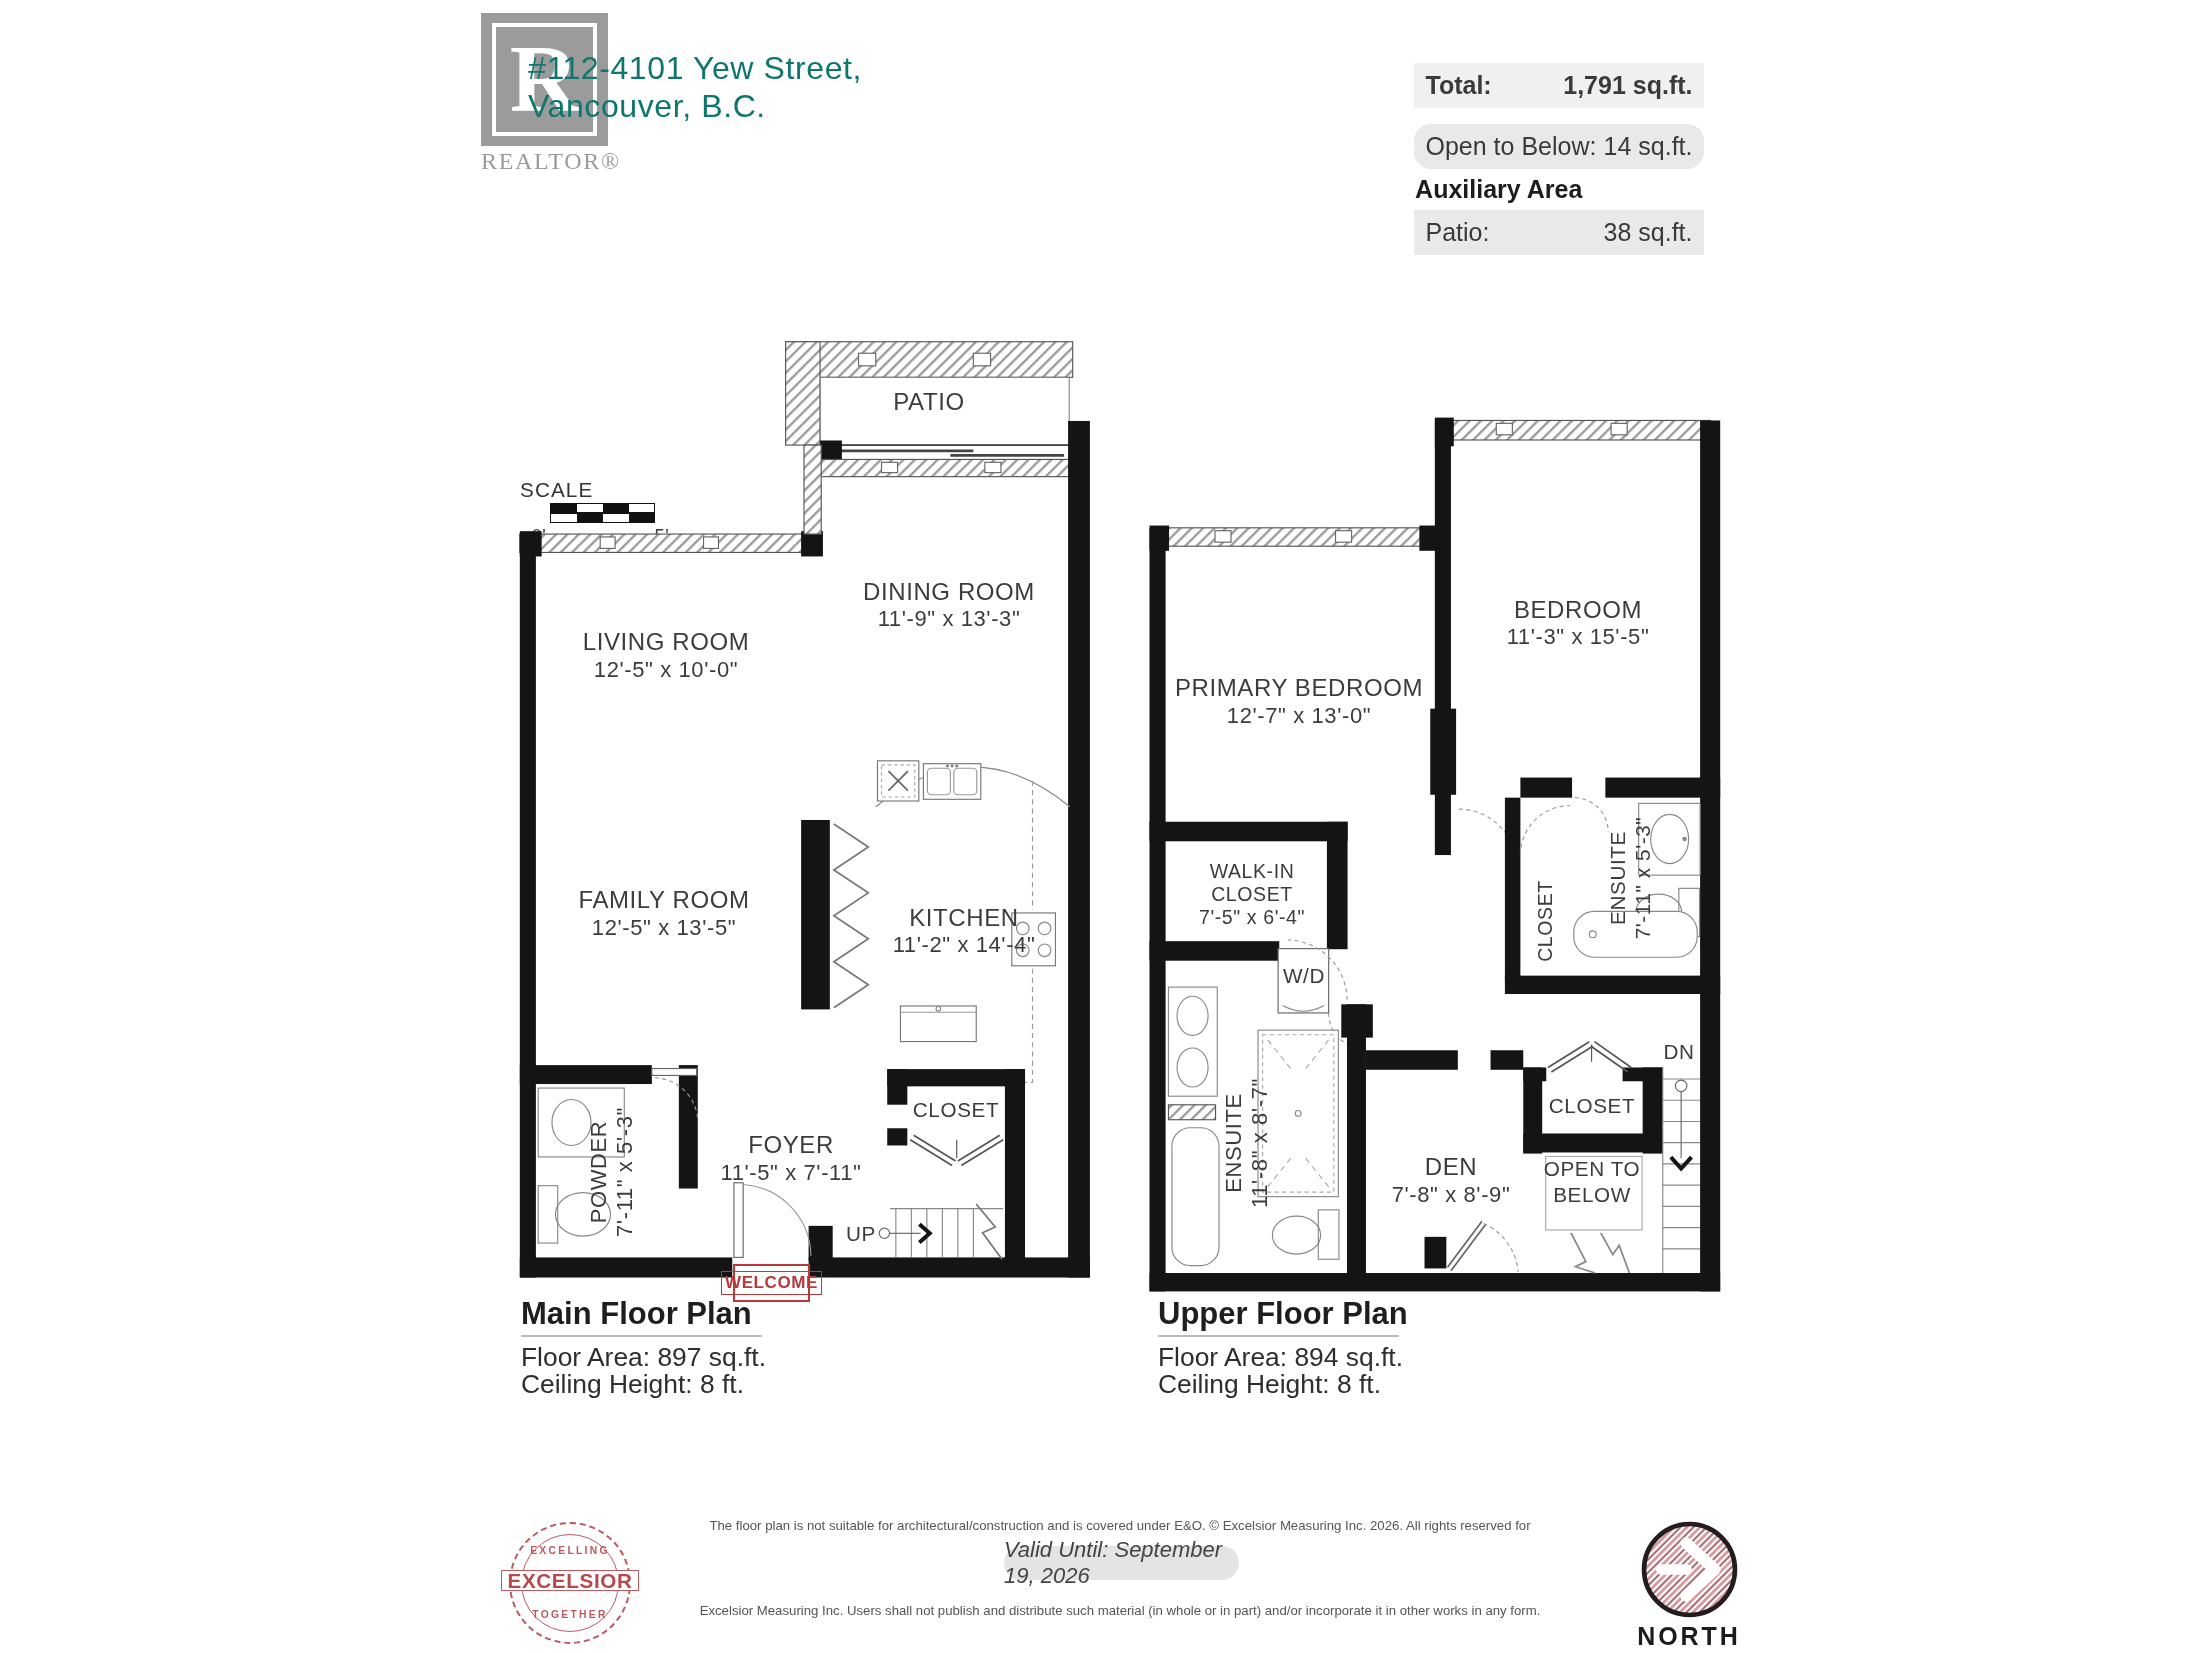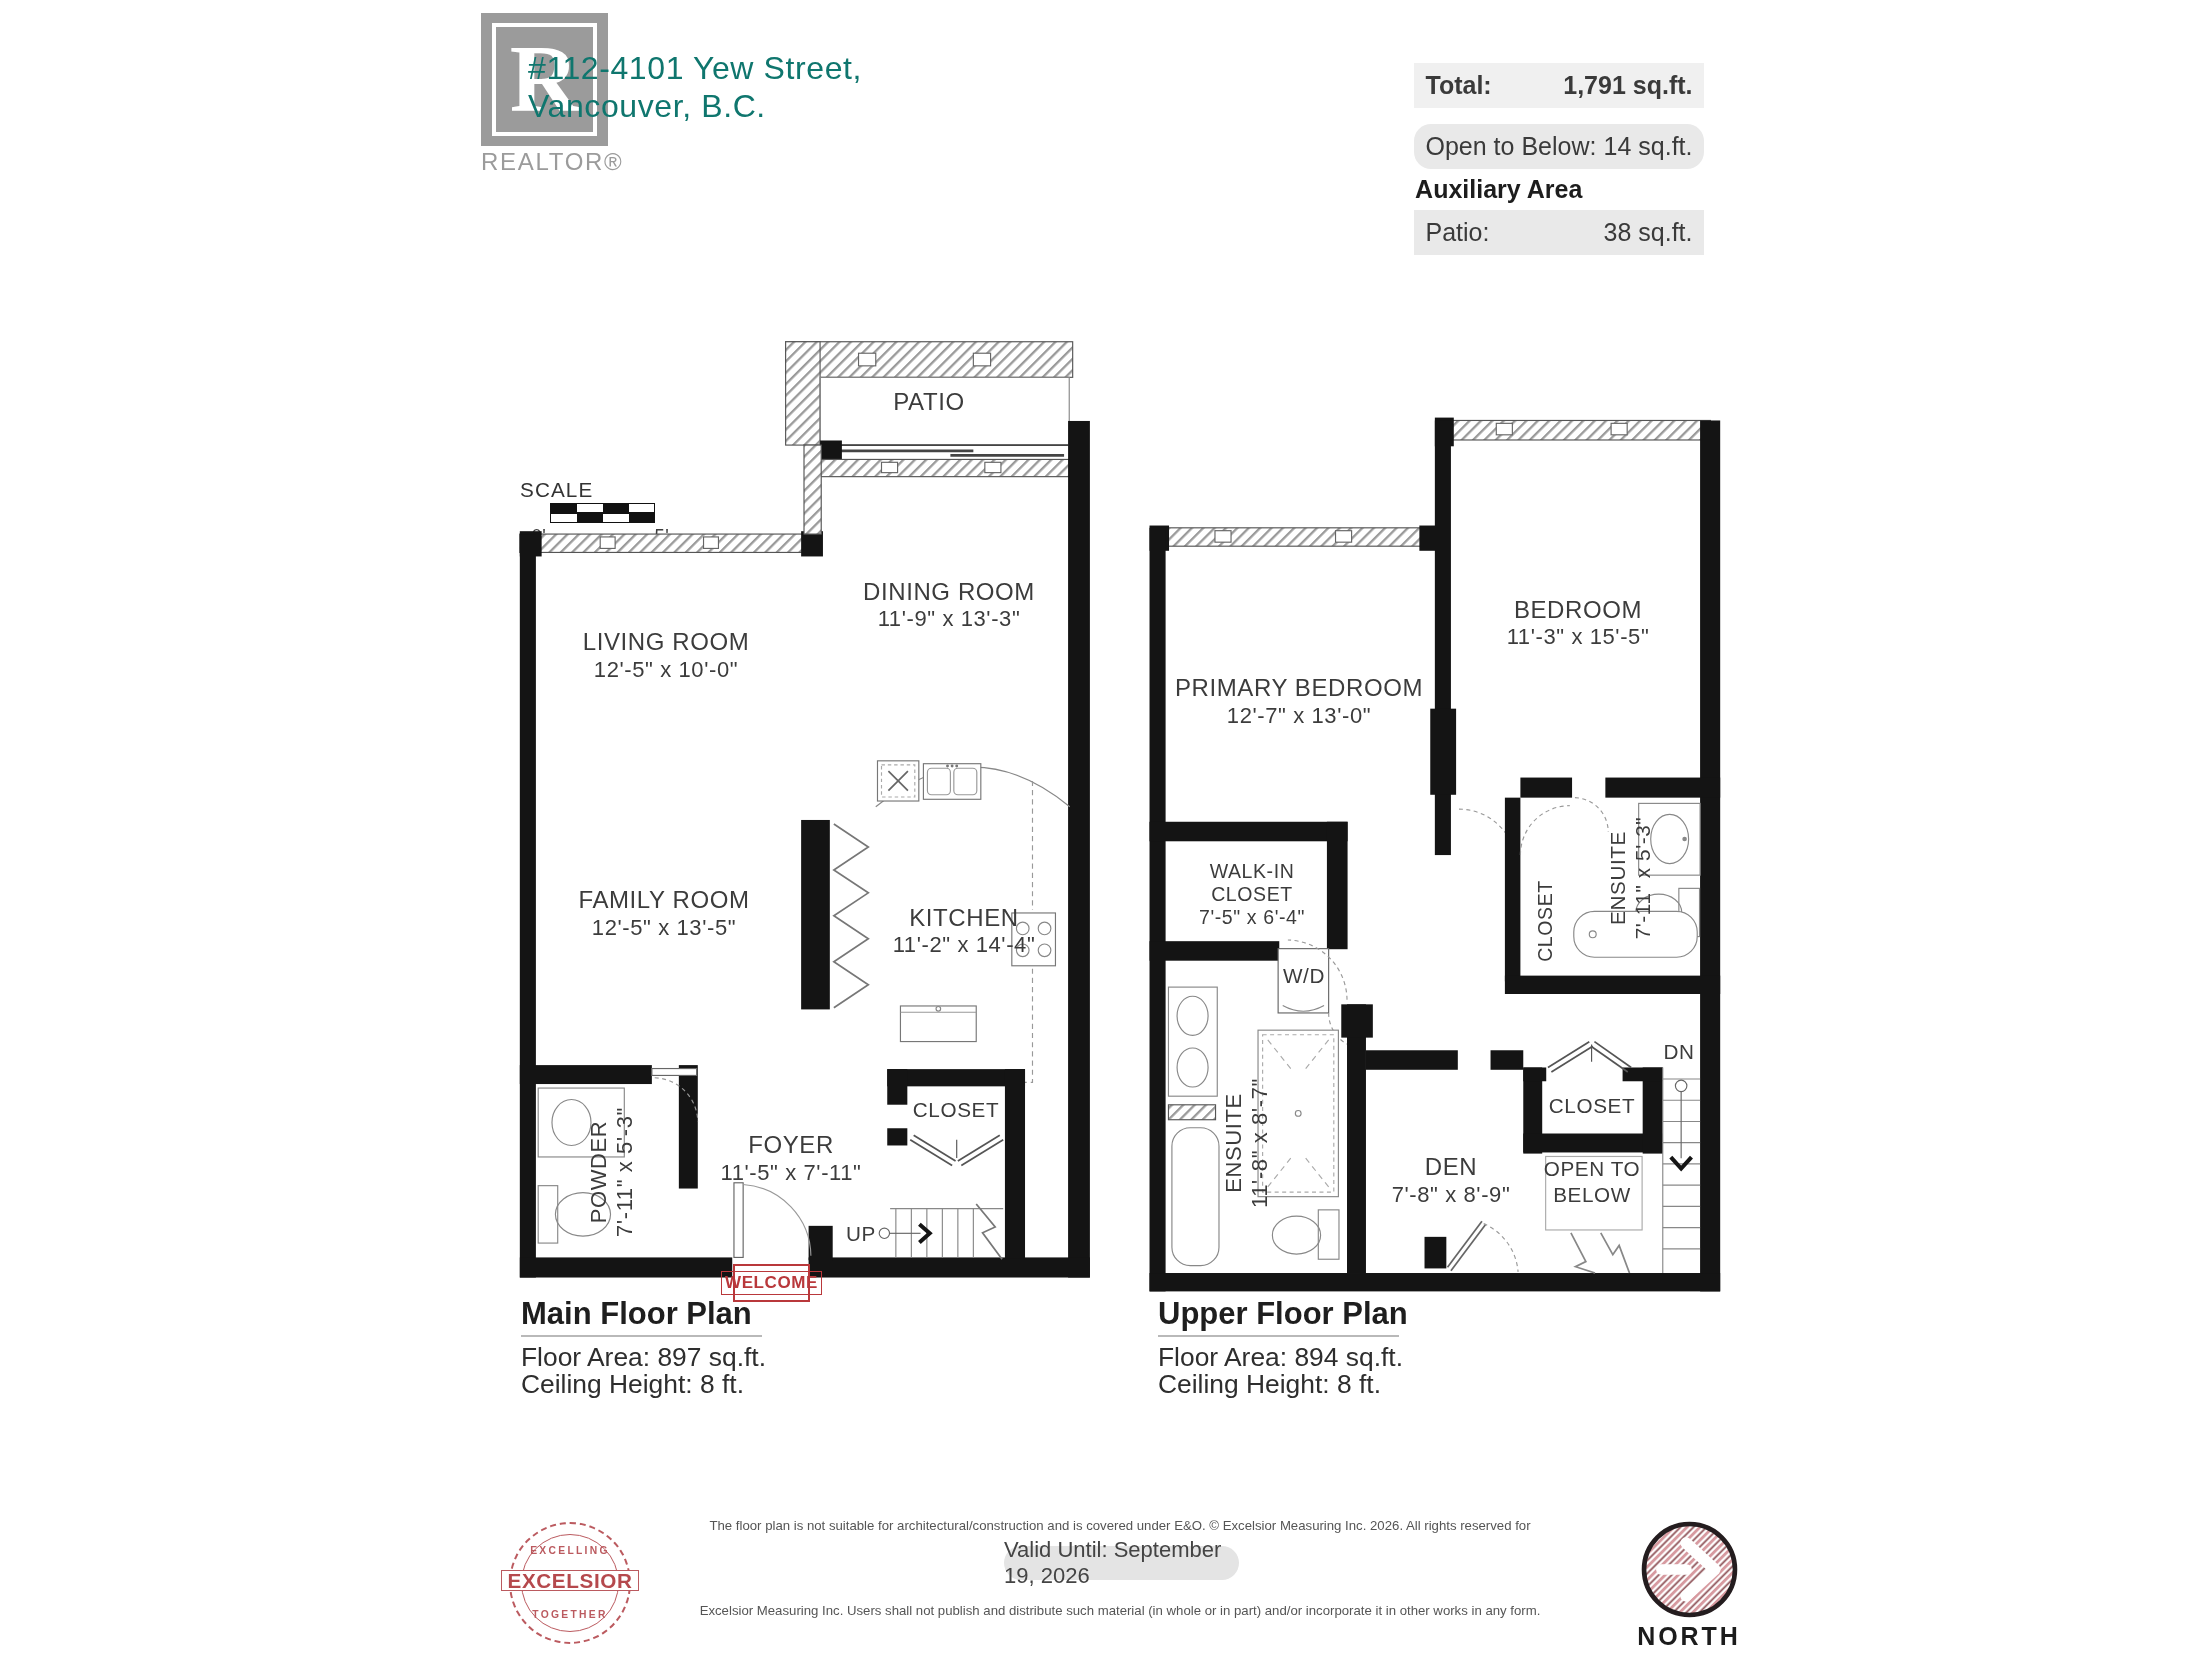--- a/index.html
+++ b/index.html
@@ -8,21 +8,21 @@
   .lbl { position:absolute; transform:translate(-50%,-50%); white-space:nowrap; color:#3c3c3c; letter-spacing:0.6px; text-align:center; }
   .room-name { font-size:24px; }
   .room-dims { font-size:22px; }
   .small-lbl { font-size:20.7px; }
   .rot { transform:translate(-50%,-50%) rotate(-90deg); }
   .plan-svg { position:absolute; }
   
   #realtor-box { left:481px; top:12.6px; width:127px; height:133px; background:#9b9b9b; display:flex; align-items:center; justify-content:center; }
   #realtor-inner { width:105px; height:113px; border:4px solid #ffffff; display:flex; align-items:center; justify-content:center; }
   #realtor-r { font-family:"Liberation Serif", serif; font-size:96px; font-weight:bold; color:#ffffff; line-height:1; }
-  #realtor-word { left:481px; top:148px; width:138px; font-size:24px; color:#9b9b9b; letter-spacing:1.7px; }
+  #realtor-word { left:481px; top:148px; width:138px; font-size:24px; color:#9b9b9b; letter-spacing:1.7px;font-family:Liberation Serif, serif; }
   #address { left:528px; top:49px; font-size:32px; color:#0f766e; line-height:38px; letter-spacing:0.6px; }
   
   #area-table { left:1414px; top:59px; width:290px; font-size:25px; color:#3a3a3a; }
   .tbl-block { background:#e9e9e9; padding:4.6px 11.5px; }
   .tbl-line { display:flex; justify-content:space-between; height:36px; align-items:center; }
   .tbl-total { background:#f0f0f0; margin-top:4px; font-weight:bold; }
   .tbl-open { margin-top:16px;border-radius:17px; }
   .tbl-aux { padding:5.7px 1.1px; font-weight:bold; color:#1d1d1d; }
   .tbl-patio { }
   
@@ -35,21 +35,21 @@
   
   #welcome-mat { left:733px; top:1264px; width:77px; height:38px; border:2.3px solid #b9383b; background:#fff; display:flex; align-items:center; justify-content:center; }
   #welcome-mat span { border:1.1px solid #b9383b; padding:1.1px 3.4px; font-size:17px; font-weight:bold; color:#b9383b; letter-spacing:0.6px; }
   
   #stamp { left:509px; top:1522px; width:122px; height:122px; }
   #stamp-outer { position:absolute; left:0; top:0; width:122px; height:122px; border:2.3px dashed #bb5a5f; border-radius:50%; }
   #stamp-inner { position:absolute; left:12px; top:12px; width:98px; height:98px; border:1.7px solid #bb5a5f; border-radius:50%; }
   #stamp-banner { position:absolute; left:-8px; top:48px; width:138px; height:21px; background:#fff; border:1.7px solid #bb5a5f; display:flex; align-items:center; justify-content:center; font-size:20.7px; font-weight:bold; color:#b5494d; letter-spacing:0.6px; }
   .stamp-arc { position:absolute; width:122px; text-align:center; font-size:10.3px; font-weight:bold; color:#bb5a5f; letter-spacing:2.3px; }
   
-  #valid-pill { left:1004px; top:1546px; width:235px; height:34px; background:#e4e4e4; border-radius:17px; display:flex; align-items:center; justify-content:center; font-size:22px; color:#444; }
+  #valid-pill { left:1004px; top:1546px; width:235px; height:34px; background:#e4e4e4; border-radius:17px; display:flex; align-items:center; justify-content:center; font-size:22px; color:#444;font-style:italic; }
   .disclaimer { position:absolute; left:1120px; transform:translateX(-50%); font-size:13.2px; color:#555; white-space:nowrap; }
   #north-word { left:1689px; top:1622px; transform:translateX(-50%); position:absolute; font-size:25px; font-weight:bold; color:#1c1c1c; letter-spacing:2.9px; }
 </style>
 </head>
 <body>
 
 <div class="abs" id="realtor-box">
   <div id="realtor-inner">
     <span id="realtor-r">R</span>
   </div>

